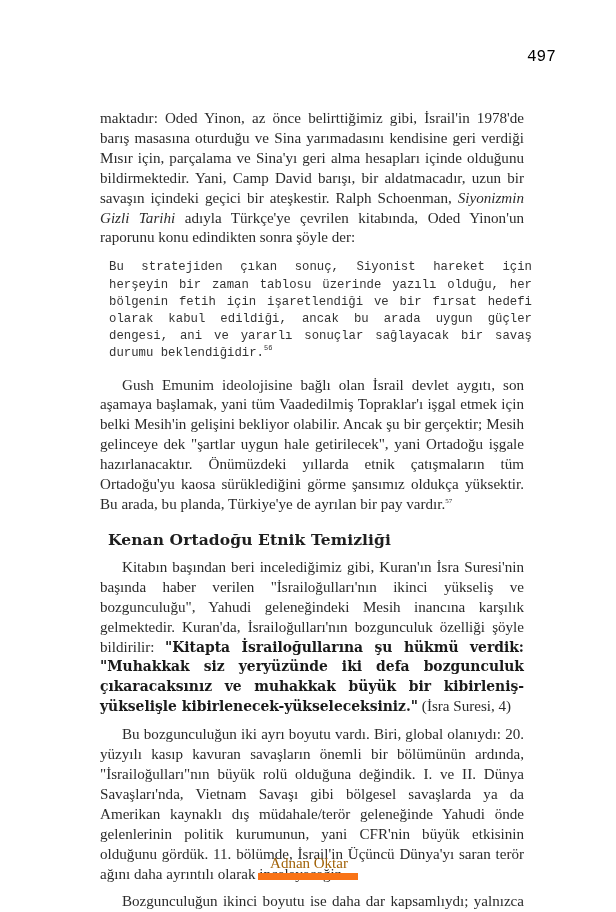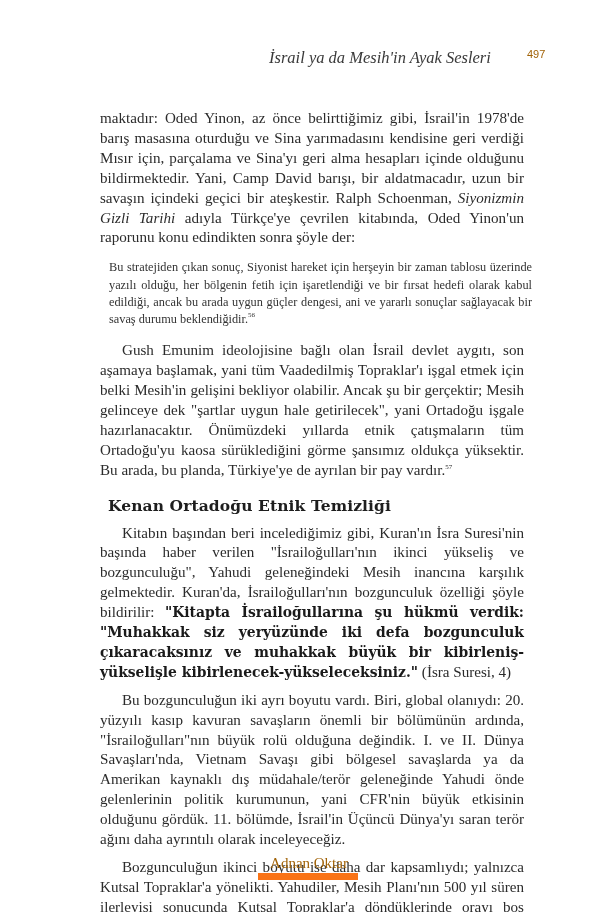--- a/index.html
+++ b/index.html
@@ -1,38 +1,37 @@
 <!DOCTYPE html>
 <html><head>
 <meta charset="utf-8">
 <style>
   html, body { margin: 0; padding: 0; background: #ffffff; }
   body { width: 616px; height: 912px; position: relative; overflow: hidden; color: #2a2a2a; font-family: "DejaVu Serif", "Liberation Serif", serif; }
   .page { position: absolute; left: 0; top: 0; width: 616px; height: 912px; background: #fff; }
   .running-head { position: absolute; top: 48px; left: 0; width: 616px; height: 24px; }
   .running-title { position: absolute; left: 269px; top: 0; font-family: "Liberation Serif", serif; font-style: italic; font-size: 16.5px; color: #3a3a3a; }
-  .page-number { position: absolute; left: 527px; top: 0; font-family: Liberation Sans, sans-serif; font-size: 11px; color: #a16207; }
+  .page-number { position: absolute; left: 527px; top: 0; font-family: Liberation Mono, monospace; font-size: 16px; color: #000000; }
   .body { position: absolute; left: 92px; top: 101px; width: 440px; font-family: "Liberation Serif", serif; font-size: 15.1px; line-height: 19.9px; text-align: justify; color: #2b2b2b; }
   .body p { margin: 8px; text-indent: 0; }
   .body p.indent { text-indent: 22px; }
-  .quote { margin: 11px 0 13px 17px !important; font-size: 12.3px; line-height: 17.2px; color: #333; }
+  .quote { margin: 11px 0 13px 17px !important; font-size: 12.3px; line-height: 17.2px; color: #333; font-family: Liberation Mono, monospace; }
   .heading { font-family: "DejaVu Serif", serif; font-weight: bold; font-size: 15.5px; line-height: 20px; margin: 15px 0 0 16px !important; color: #1e1e1e; letter-spacing: 0.1px; }
   sup { font-size: 7px; line-height: 0; vertical-align: 6px; }
   .bold { font-weight: bold; font-family: "DejaVu Serif", serif; font-size: 13.9px; color: #1a1a1a; }
   .ital { font-style: italic; }
   .footer { position: absolute; left: 0; top: 853px; width: 616px; text-align: center; }
   .footer-author { display: inline-block; font-family: "Liberation Serif", serif; font-size: 15px; color: #a16207; padding: 0 10px 1px 12px; border-bottom: 7px solid #f97316; }
 </style>
 </head>
 <body>
 
 <div class="page">
 
   <div class="running-head">
-    <span class="running-title">İsrail ya da Mesih'in Ayak Sesleri</span>
     <span class="page-number">497</span>
   </div>
 
   <div class="body">
 
     <p><span>maktadır: Oded Yinon, az önce belirttiğimiz gibi, İsrail'in 1978'de barış masasına oturduğu ve Sina yarımadasını kendisine geri verdiği Mısır için, parçalama ve Sina'yı geri alma hesapları içinde olduğunu bildirmektedir. Yani, Camp David barışı, bir aldatmacadır, uzun bir savaşın içindeki geçici bir ateşkestir. Ralph Schoenman, </span><span class="ital">Siyonizmin Gizli Tarihi</span><span> adıyla Türkçe'ye çevrilen kitabında, Oded Yinon'un raporunu konu edindikten sonra şöyle der:</span></p>
 
     <p class="quote"><span>Bu stratejiden çıkan sonuç, Siyonist hareket için herşeyin bir zaman tablosu üzerinde yazılı olduğu, her bölgenin fetih için işaretlendiği ve bir fırsat hedefi olarak kabul edildiği, ancak bu arada uygun güçler dengesi, ani ve yararlı sonuçlar sağlayacak bir savaş durumu beklendiğidir.</span><sup>56</sup></p>
 
     <p class="indent"><span>Gush Emunim ideolojisine bağlı olan İsrail devlet aygıtı, son aşamaya başlamak, yani tüm Vaadedilmiş Topraklar'ı işgal etmek için belki Mesih'in gelişini bekliyor olabilir. Ancak şu bir gerçektir; Mesih gelinceye dek "şartlar uygun hale getirilecek", yani Ortadoğu işgale hazırlanacaktır. Önümüzdeki yıllarda etnik çatışmaların tüm Ortadoğu'yu kaosa sürüklediğini görme şansımız oldukça yüksektir. Bu arada, bu planda, Türkiye'ye de ayrılan bir pay vardır.</span><sup>57</sup></p>

